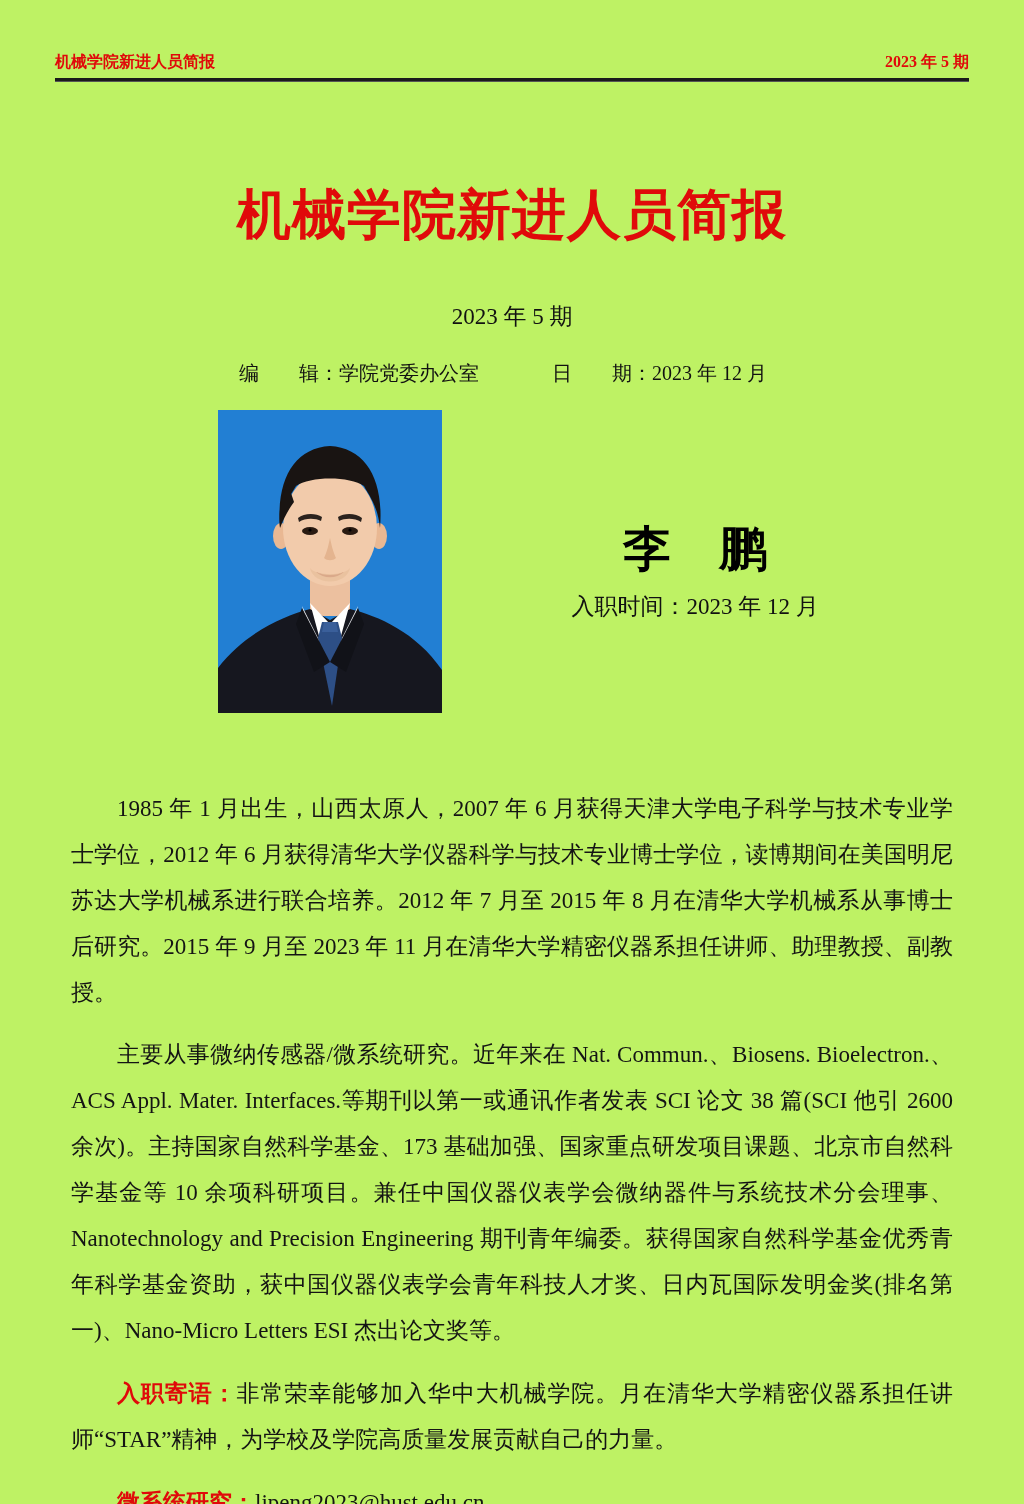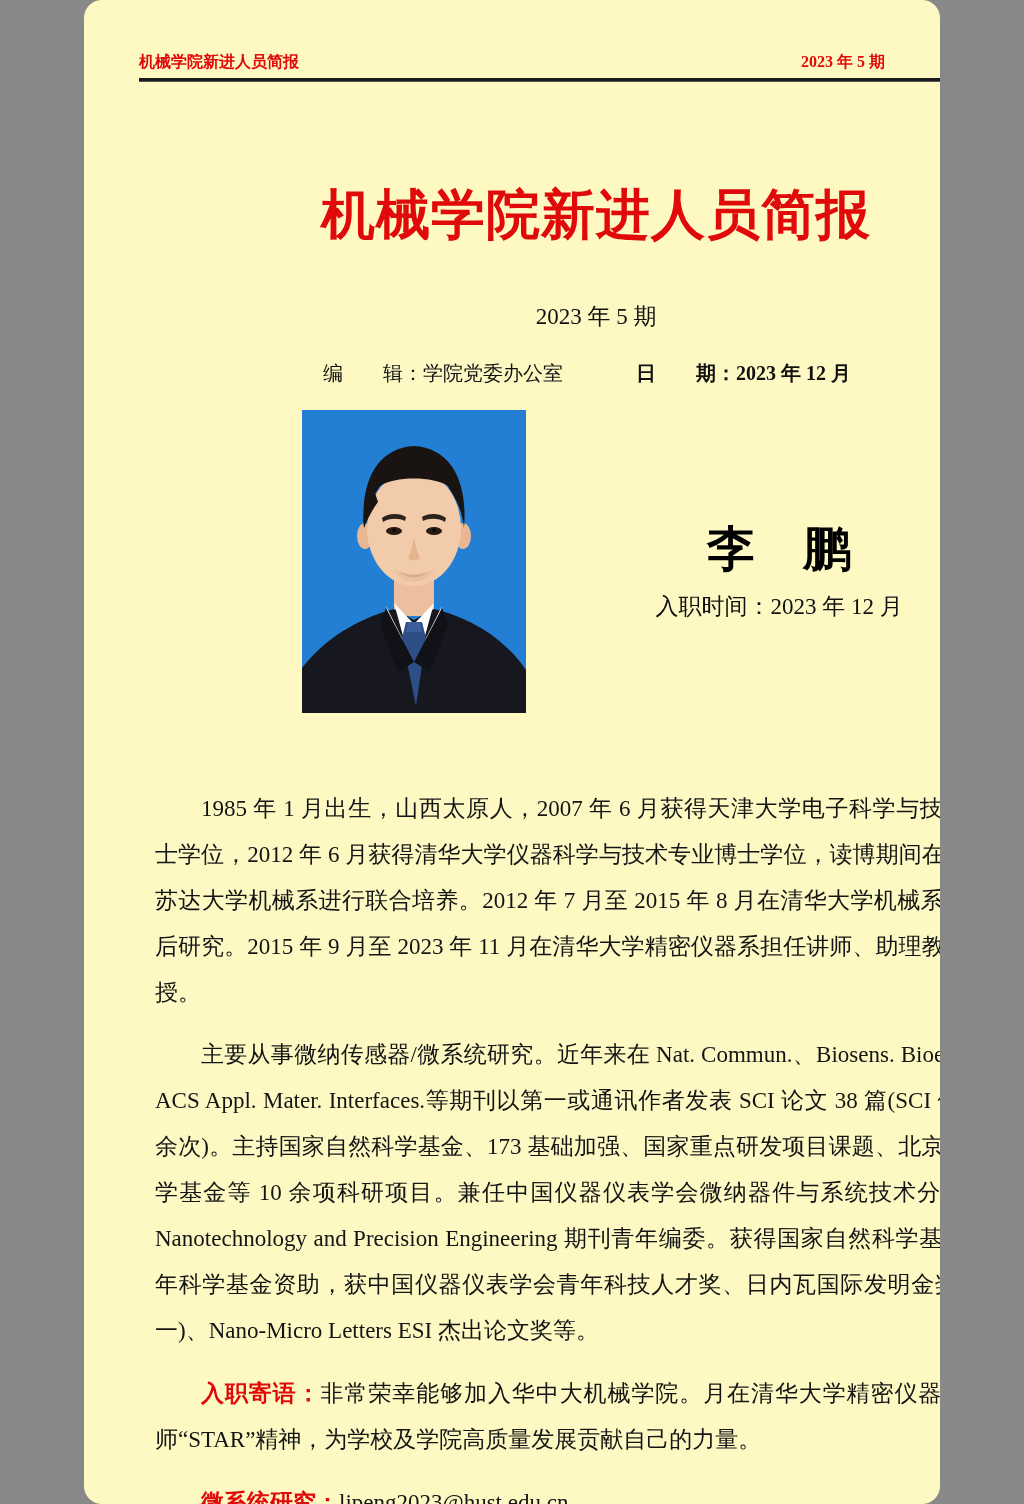--- a/index.html
+++ b/index.html
@@ -1,37 +1,37 @@
 <!DOCTYPE html>
 <html style="--accent: #e00a0a; --photo-bg: #1f7dd2;"><head>
 <meta charset="utf-8">
 <style>
   html,body{margin:0;padding:0;background:#888;}
   .page{
-    position:relative;width:856px;height:1504px;margin:0 auto;
-    background:#fef9c3;overflow:hidden;
-    font-family:"Liberation Serif","DejaVu Serif",serif;color:#111;border-radius:18px;
+    position:relative;width:1024px;height:1504px;margin:0 auto;
+    background:#bef264;overflow:hidden;
+    font-family:"Liberation Serif","DejaVu Serif",serif;color:#111;
   }
   
   .runhead{position:absolute;top:52px;left:55px;right:55px;height:24px;
     font-size:16px;font-weight:bold;color:var(--accent);}
   .runhead .rh-left{position:absolute;left:0;top:0;}
   .runhead .rh-right{position:absolute;right:0;top:0;}
   .head-rule{position:absolute;top:78px;left:55px;width:914px;height:3px;
     background:#1b1b1b;border-bottom:1px solid #555;}
   
   .main-title{position:absolute;top:186px;left:0;width:1024px;margin:0;
     text-align:center;font-size:54px;line-height:58px;font-weight:bold;
     color:var(--accent);letter-spacing:1px;}
   .issue-line{position:absolute;top:303px;left:0;width:1024px;
     text-align:center;font-size:23px;line-height:28px;color:#111;}
   .meta-row{position:absolute;top:349px;left:0;width:1024px;height:26px;
     font-size:20px;line-height:24px;color:#111;margin-top:12px;}
   .meta-editor{position:absolute;left:239px;top:0;}
-  .meta-date{position:absolute;left:552px;top:0;font-weight:bold;}
+  .meta-date{position:absolute;left:552px;top:0;}
   
   .photo{position:absolute;left:218px;top:410px;width:224px;height:303px;
     background:var(--photo-bg);}
   .photo svg{display:block;width:100%;height:100%;}
   
   .name-block{position:absolute;left:545px;top:505px;width:300px;text-align:center;}
   .person-name{font-size:48px;line-height:56px;font-weight:bold;color:#000;margin:16px;}
   .join-line{font-size:23px;line-height:28px;color:#111;}
   
   .body-text{position:absolute;left:55px;top:770px;width:914px;

